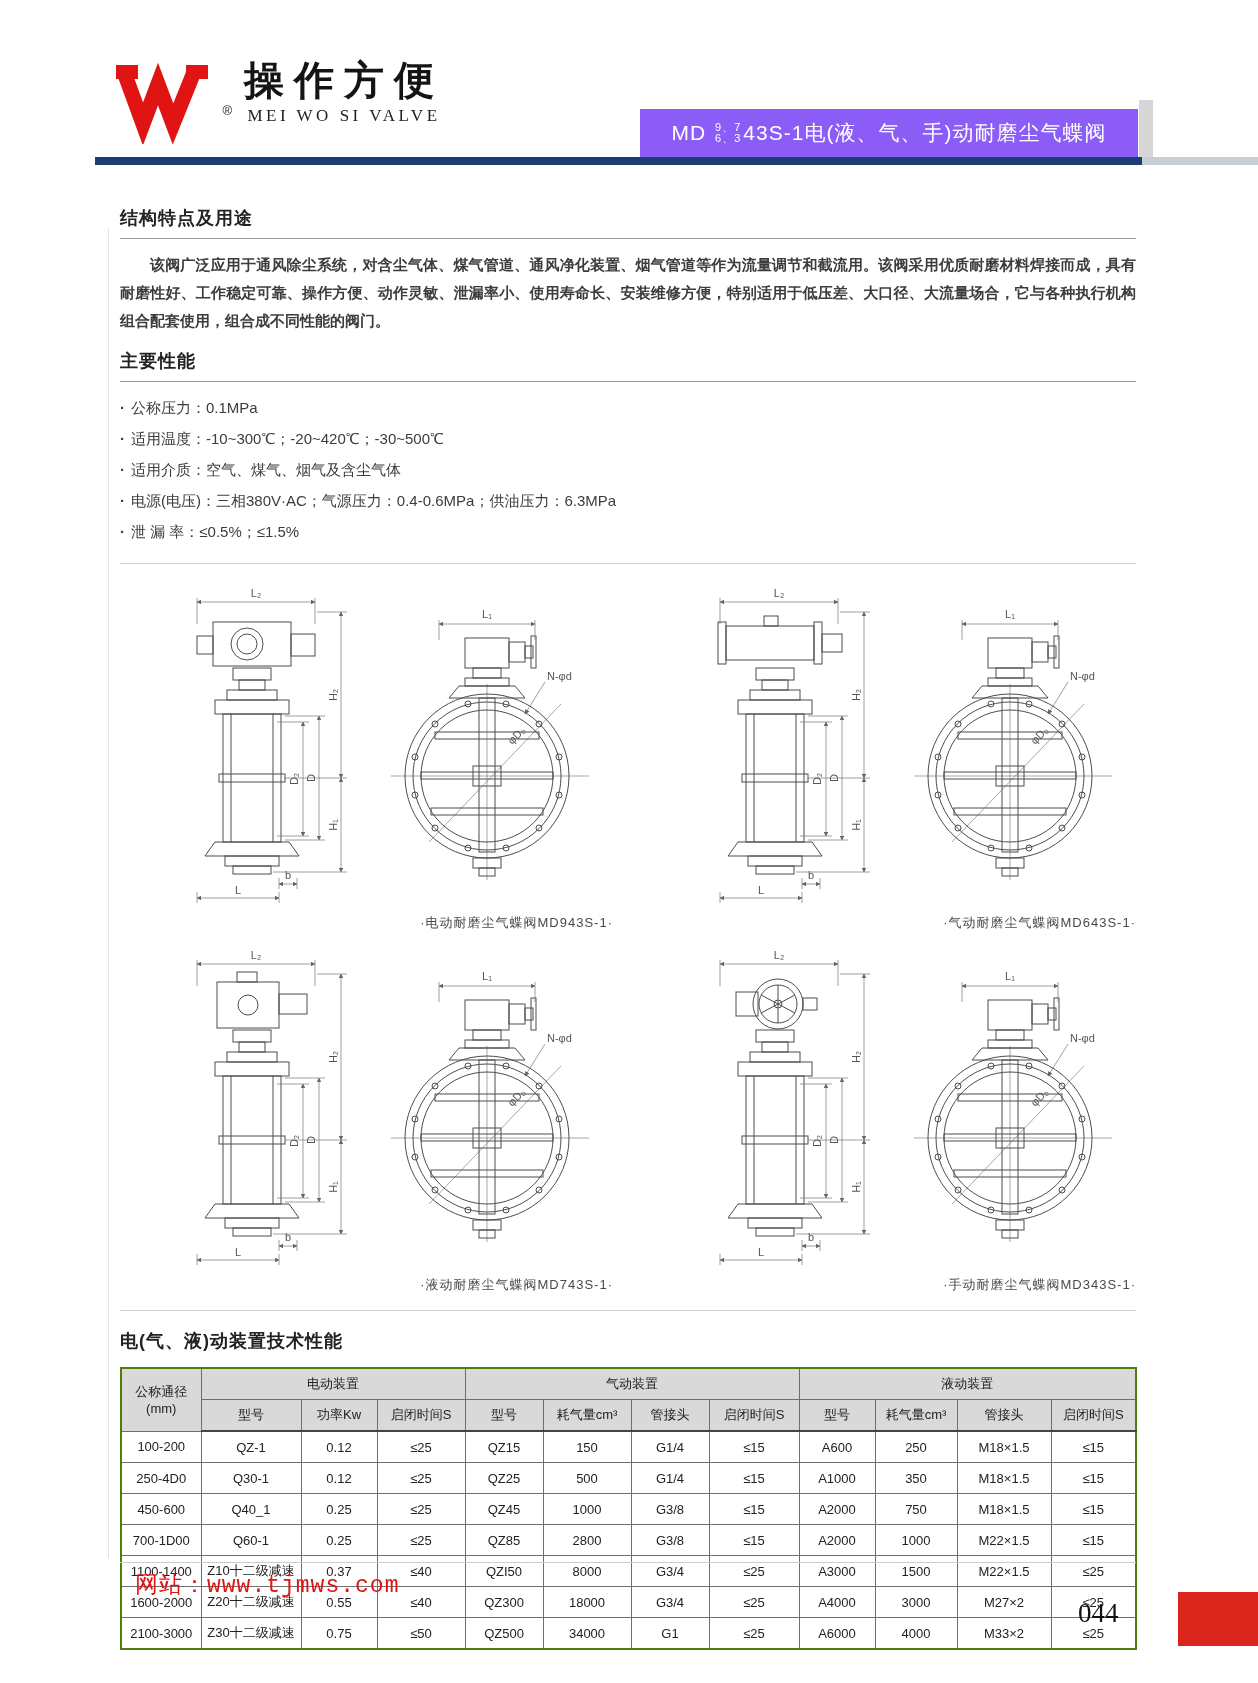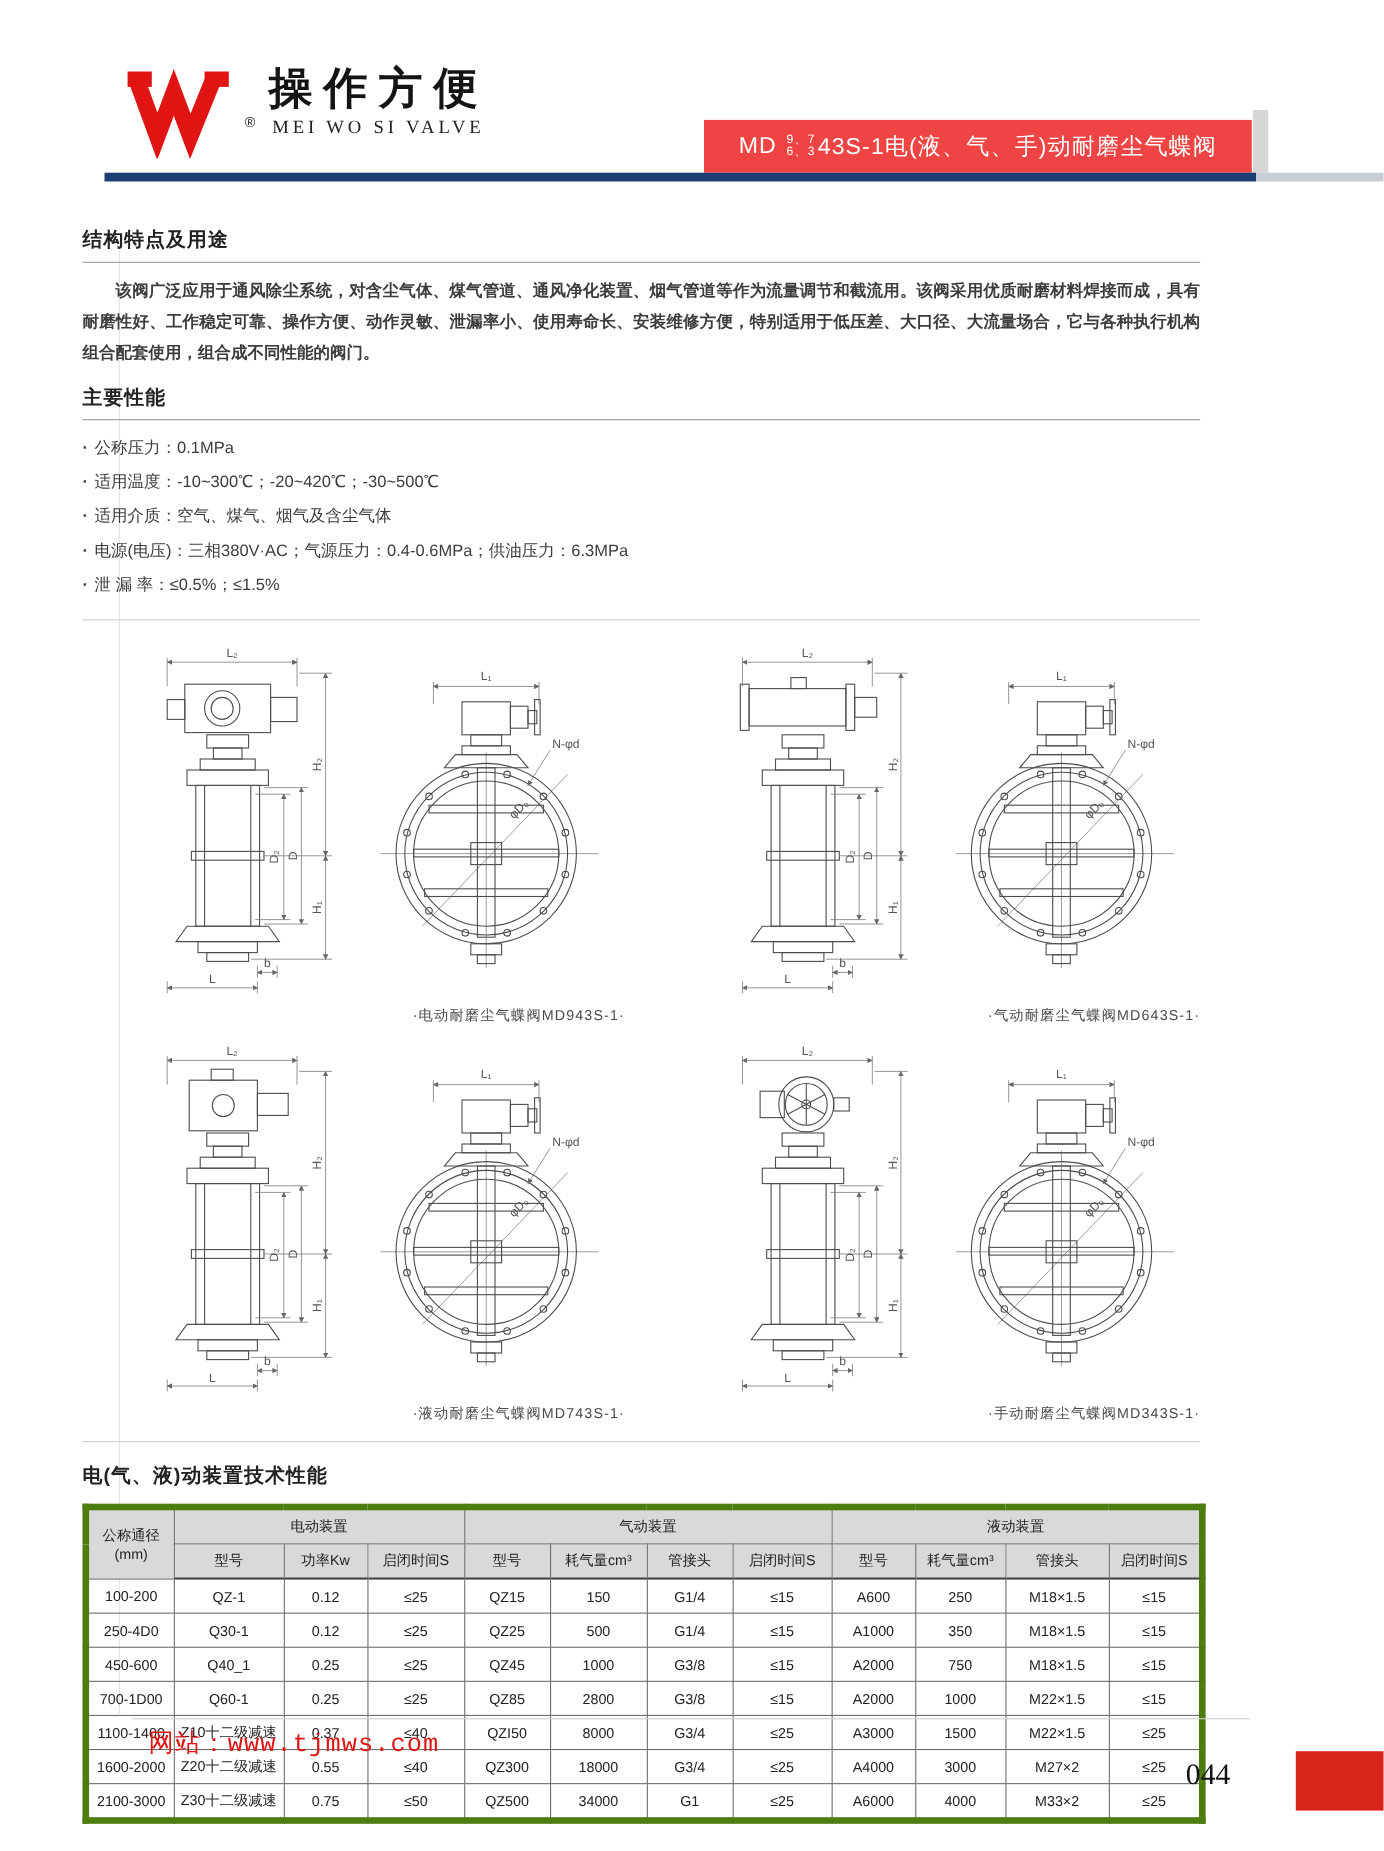--- a/index.html
+++ b/index.html
@@ -12,28 +12,28 @@
   .logo-mark{position:relative;width:118px;height:86px;}
   .logo-reg{position:absolute;right:-2px;bottom:26px;font-size:13px;color:#222;}
   .brand-text{margin-left:14px;text-align:center;}
   .brand-cn{font-family:"Liberation Serif",serif;font-weight:bold;font-size:40px;
             letter-spacing:10px;color:#141414;line-height:46px;white-space:nowrap;}
   .brand-en{font-family:"Liberation Serif",serif;font-size:17px;letter-spacing:3.5px;
             color:#222;margin-top:2px;}
   .navy-band{position:absolute;left:95px;top:157px;width:1047px;height:8px;background:#1d3e73;}
   .band-tail{position:absolute;left:1142px;top:157px;width:116px;height:8px;background:#c9cdd6;}
   .page-edge{position:absolute;left:1139px;top:100px;width:14px;height:57px;background:#d6d6d6;}
-  .banner{position:absolute;left:640px;top:109px;width:498px;height:48px;background:#ef4444;
+  .banner{position:absolute;left:640px;top:109px;width:498px;height:48px;background:#8b5cf6;
           color:#fff;display:flex;align-items:center;justify-content:center;
           font-size:21px;letter-spacing:1px;white-space:nowrap;}
   .banner .frac{display:inline-flex;flex-direction:column;font-size:11px;line-height:11px;
           margin:0 2px;text-align:left;}
 
   
-  .content{position:relative;margin-left:75px;width:1016px;}
+  .content{position:relative;margin-left:120px;width:1016px;}
   .vline-left{position:absolute;left:108px;top:228px;width:1px;height:1330px;background:#e3e3e3;}
 
   .sec-title{font-size:18px;font-weight:bold;color:#222;letter-spacing:1px;margin:14px 0 0 0;}
   .sec-rule{height:1px;background:#9a9a9a;margin-top:8px;}
   .features-body{font-size:15px;line-height:28px;color:#3c3c3c;text-indent:2em;
                  margin:12px 0 0 0;text-align:justify;font-weight:bold;}
 
   .perf-list{list-style:none;margin:10px 0 0 0;padding:0;font-size:15px;color:#3c3c3c;}
   .perf-list li{line-height:31px;}
   .perf-list li::before{content:"·";margin-right:6px;font-weight:bold;}
@@ -52,21 +52,21 @@
   svg .dim{stroke:#777;stroke-width:.7;fill:none;}
   svg text{font-family:"Liberation Sans",sans-serif;font-size:11px;fill:#555;}
   svg .act{display:none;}
   .quadrant[data-variant="electric"]  .act-electric{display:inline;}
   .quadrant[data-variant="pneumatic"] .act-pneumatic{display:inline;}
   .quadrant[data-variant="hydraulic"] .act-hydraulic{display:inline;}
   .quadrant[data-variant="manual"]    .act-manual{display:inline;}
 
   
   .spec-title{font-size:18px;font-weight:bold;color:#222;letter-spacing:1px;margin:18px 0 14px 0;}
-  table.spec{border-collapse:collapse;table-layout:fixed;width:1015px;border:6px solid #4d7c0f;
+  table.spec{border-collapse:collapse;table-layout:fixed;width:1015px;border:2px solid #4d7c0f;
              font-size:13px;color:#222;}
   table.spec th,table.spec td{border:1px solid #6e6e6e;text-align:center;padding:3px 2px;
              height:24px;overflow:hidden;white-space:nowrap;}
   table.spec thead th{background:#d9d9d9;font-weight:normal;}
   table.spec thead tr:last-child th{border-bottom:2px solid #444;}
   table.spec .col0-l1,.col0-l2{line-height:17px;}
 
   
   .footer-rule{position:absolute;left:120px;top:1562px;width:1016px;height:1px;background:#cccccc;}
   .website{position:absolute;left:135px;top:1569px;font-family:Liberation Mono, monospace;

